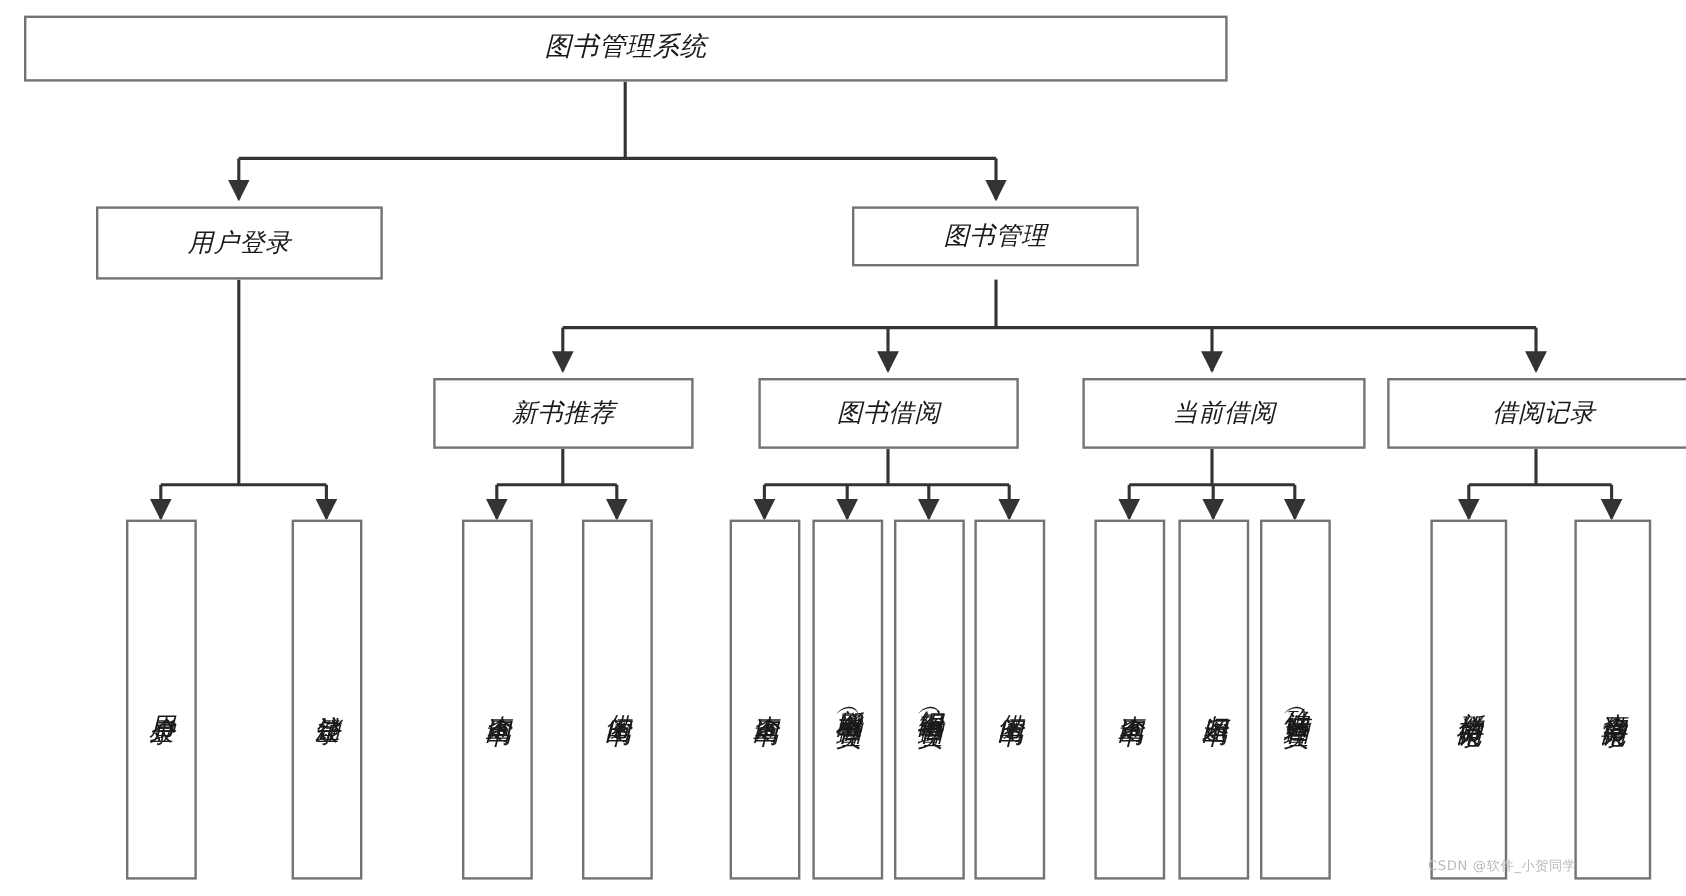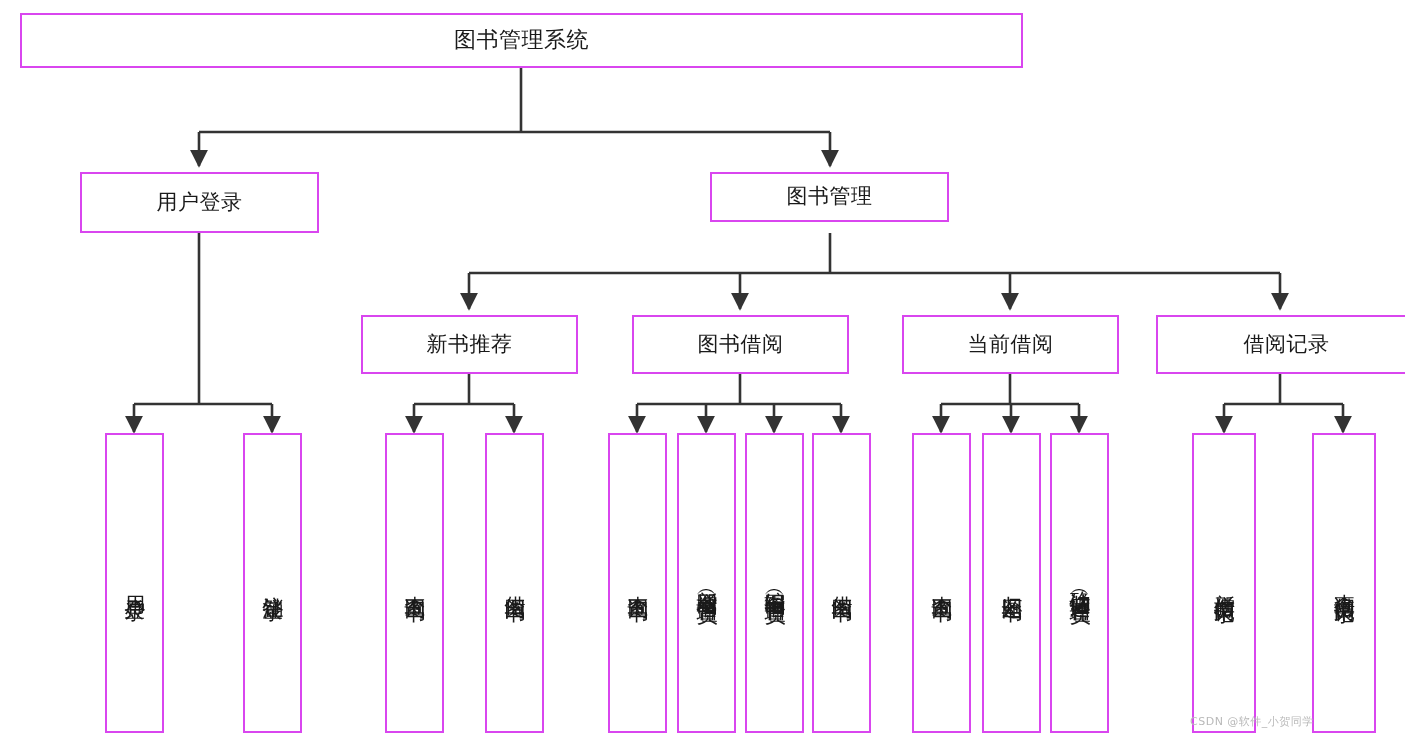--- a/index.html
+++ b/index.html
@@ -23,25 +23,26 @@
     top: 0;
     width: 1405px;
     height: 747px;
     pointer-events: none;
   }
   
   .node {
     position: absolute;
     box-sizing: border-box;
     background: #ffffff;
-    border: 2px solid #d946ef;
+    border: 2px solid #737373;
     display: flex;
     align-items: center;
     justify-content: center;
     color: #1a1a1a;
+    font-style: italic;
   }
   .node .label {
     display: block;
     text-align: center;
     letter-spacing: 0.5px;
     white-space: nowrap;
   }
   
   .node.horiz .label {
     font-size: 21px;
@@ -145,21 +146,21 @@
   </div>
 
   <div class="node horiz" style="left:632px; top:315px; width:217px; height:59px;">
     <span class="label">图书借阅</span>
   </div>
 
   <div class="node horiz" style="left:361px; top:315px; width:217px; height:59px;">
     <span class="label">新书推荐</span>
   </div>
 
-  <div class="node horiz" style="left:902px; top:315px; width:217px; height:59px;">
+  <div class="node horiz" style="left:902px; top:315px; width:236px; height:59px;">
     <span class="label">当前借阅</span>
   </div>
 
   <div class="node horiz" style="left:1156px; top:315px; width:261px; height:59px;">
     <span class="label">借阅记录</span>
   </div>
 
   <div class="node vert" style="left:105px; top:433px; width:59px; height:300px;">
     <span class="label">用户登录</span>
   </div>

